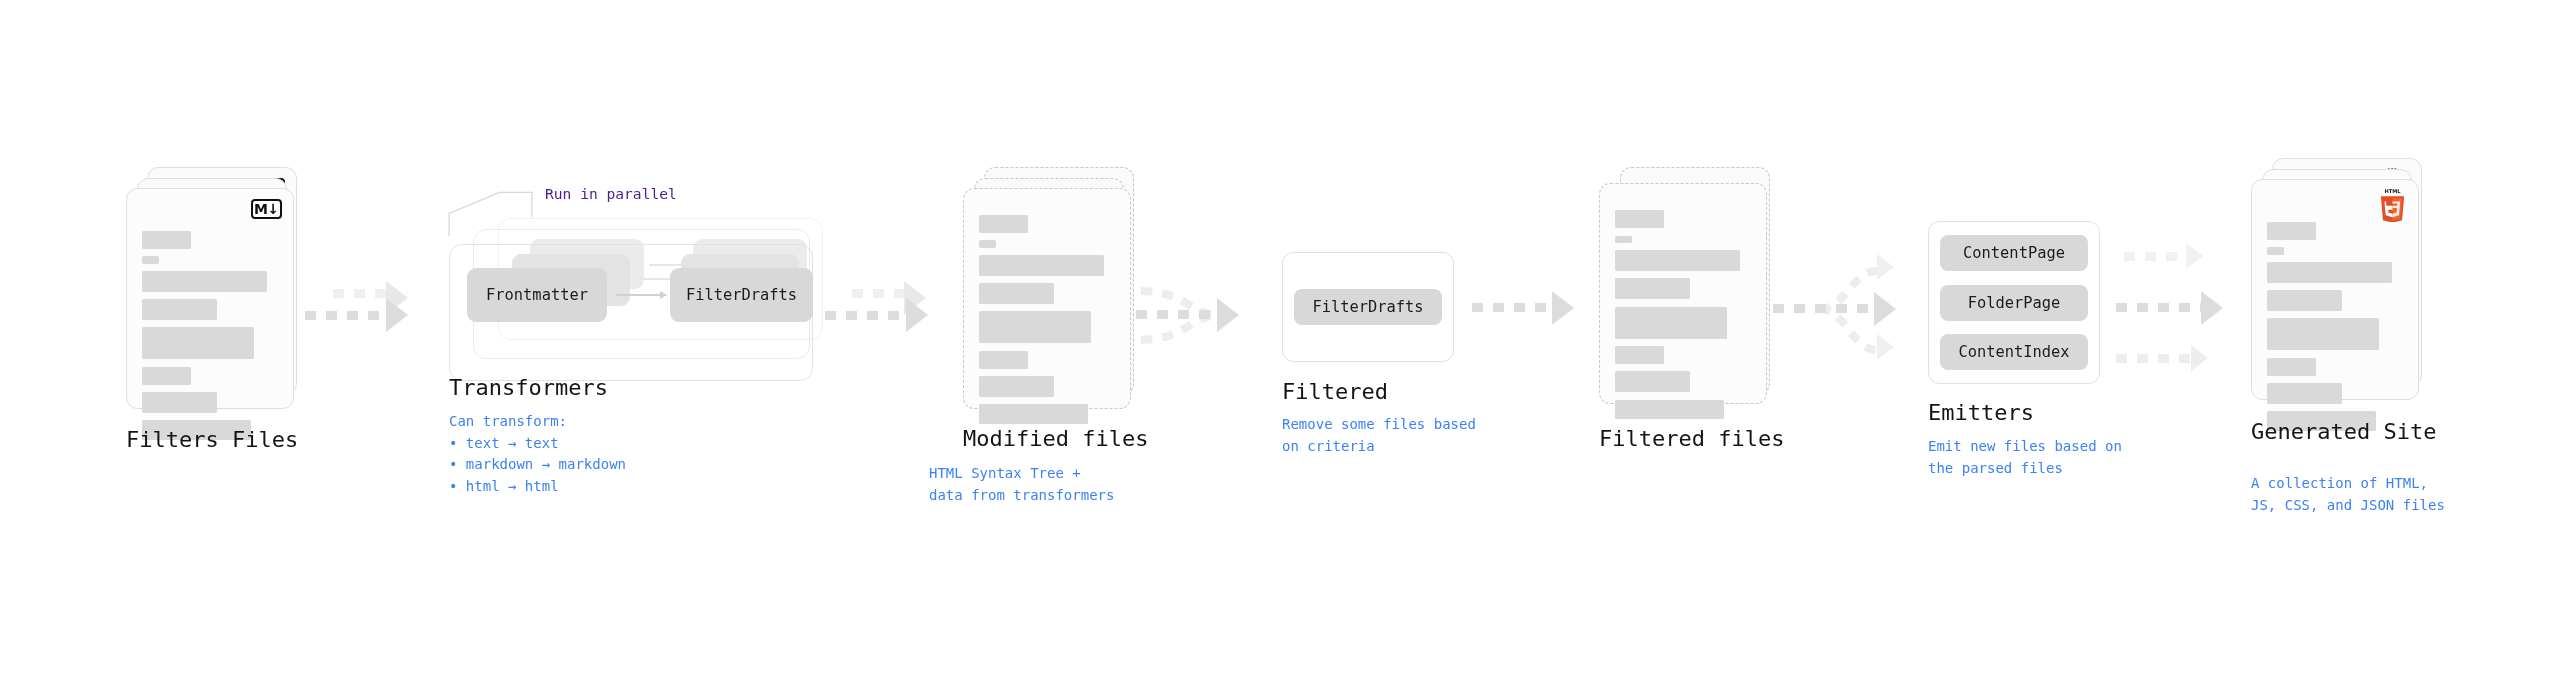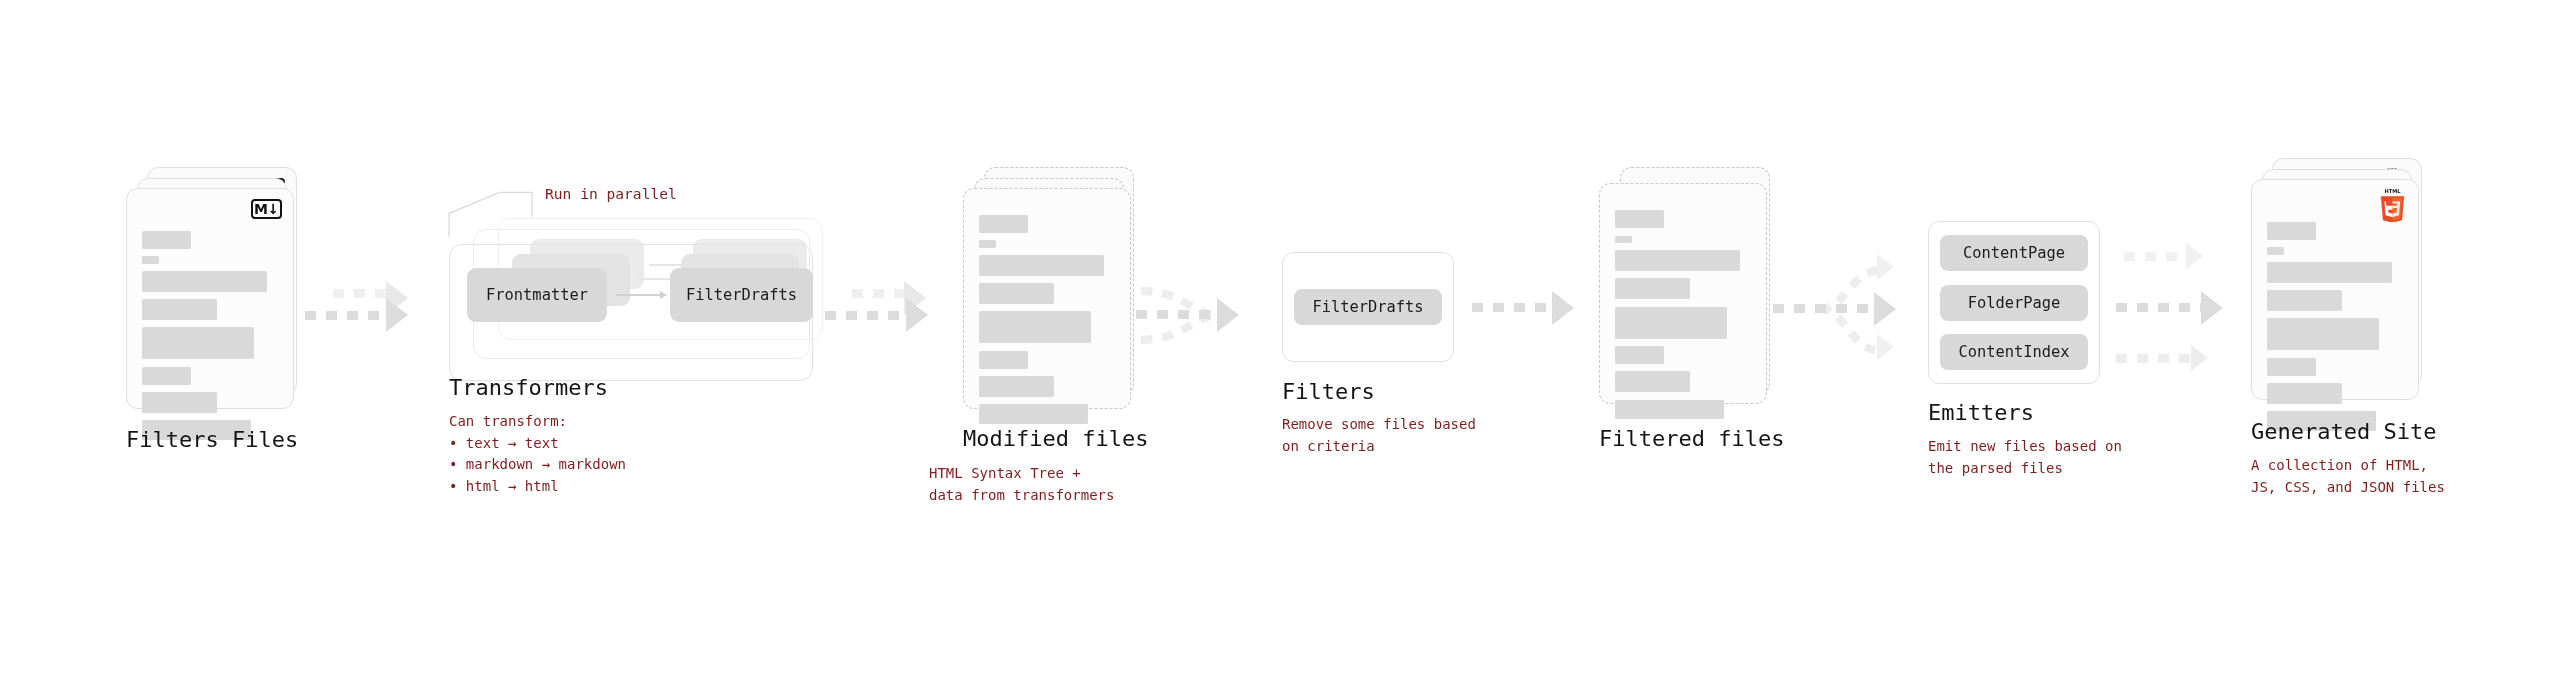--- a/index.html
+++ b/index.html
@@ -95,21 +95,21 @@
     font-family: "DejaVu Sans Mono", "Liberation Mono", monospace;
     font-size: 22px;
     color: #141414;
     white-space: nowrap;
     letter-spacing: 0px;
   }
   .stage-desc {
     font-family: "DejaVu Sans Mono", "Liberation Mono", monospace;
     font-size: 14px;
     line-height: 1.55;
-    color: #7f1d1d;
+    color: #3b82f6;
     white-space: pre-line;
   }
 
   
   .tf-stack { position: relative; width: 382px; height: 115px; }
   .tf-box {
     position: absolute;
     box-sizing: border-box;
     border: 1.2px solid #e2e2e2;
     border-radius: 13px;
@@ -139,21 +139,21 @@
     border-top:4.1px solid transparent;
     border-bottom:4.1px solid transparent;
   }
   .tf-arrow.faint { background:#e6e6e6; }
   .tf-arrow.faint::after { border-left-color:#e6e6e6; }
 
   
   .parallel-label {
     position:absolute;
     font-family:"DejaVu Sans Mono","Liberation Mono",monospace;
-    font-size:14.6px; color:#7f1d1d; white-space:nowrap;
+    font-size:14.6px; color:#4c1d95; white-space:nowrap;
   }
 
   
   .module {
     box-sizing:border-box;
     border:1.2px solid #e0e0e0;
     border-radius:11.4px;
     background:#fff;
     display:flex; flex-direction:column;
     align-items:center; justify-content:center;
@@ -302,21 +302,21 @@
       <path d="M6 28 C60 28 70 58 100 58" fill="none" stroke="#ededed" stroke-width="10" stroke-dasharray="14 12" stroke-linecap="butt"></path>
       <path d="M6 88 C60 88 70 58 100 58" fill="none" stroke="#ededed" stroke-width="10" stroke-dasharray="14 12" stroke-linecap="butt"></path>
     </svg>
     <div class="dash-line" style="left:0px; top:42px; width:88px; color:#dcdcdc;"></div>
     <div class="arrow-head" style="left:81px; top:30px; color:#dcdcdc;"></div>
   </div>
 
   <div class="stage module" style="left:1282px; top:252px; width:172px; height:110px;">
     <div class="pill-static">FilterDrafts</div>
   </div>
-  <div class="stage stage-title" style="left:1282px; top:379px;">Filters</div>
+  <div class="stage stage-title" style="left:1282px; top:379px;">Filtered</div>
   <div class="stage stage-desc" style="left:1282px; top:414px;">Remove some files based
 on criteria</div>
 
   <div class="conn" style="left:1472px; top:291px; width:122px; height:49px;">
     <div class="dash-line" style="left:0px; top:12.2px; width:89px; color:#dcdcdc;"></div>
     <div class="arrow-head" style="left:80px; top:0px; color:#dcdcdc;"></div>
   </div>
 
   <div class="stage" style="left:1599px; top:167px;">
     <div class="card-stack">
@@ -396,17 +396,17 @@
           <div class="skel" style="width:55%;height:21px"></div>
           <div class="skel" style="width:82%;height:32px"></div>
           <div class="skel" style="width:36%;height:18px"></div>
           <div class="skel" style="width:55%;height:21px"></div>
           <div class="skel" style="width:80%;height:19.5px"></div>
         </div>
       </div>
     </div>
   </div>
   <div class="stage stage-title" style="left:2251px; top:419px;">Generated Site</div>
-  <div class="stage stage-desc" style="left:2251px; top:455px;">A collection of HTML,
+  <div class="stage stage-desc" style="left:2251px; top:473px;">A collection of HTML,
 JS, CSS, and JSON files</div>
 
 </div>
 
 
 </body></html>

